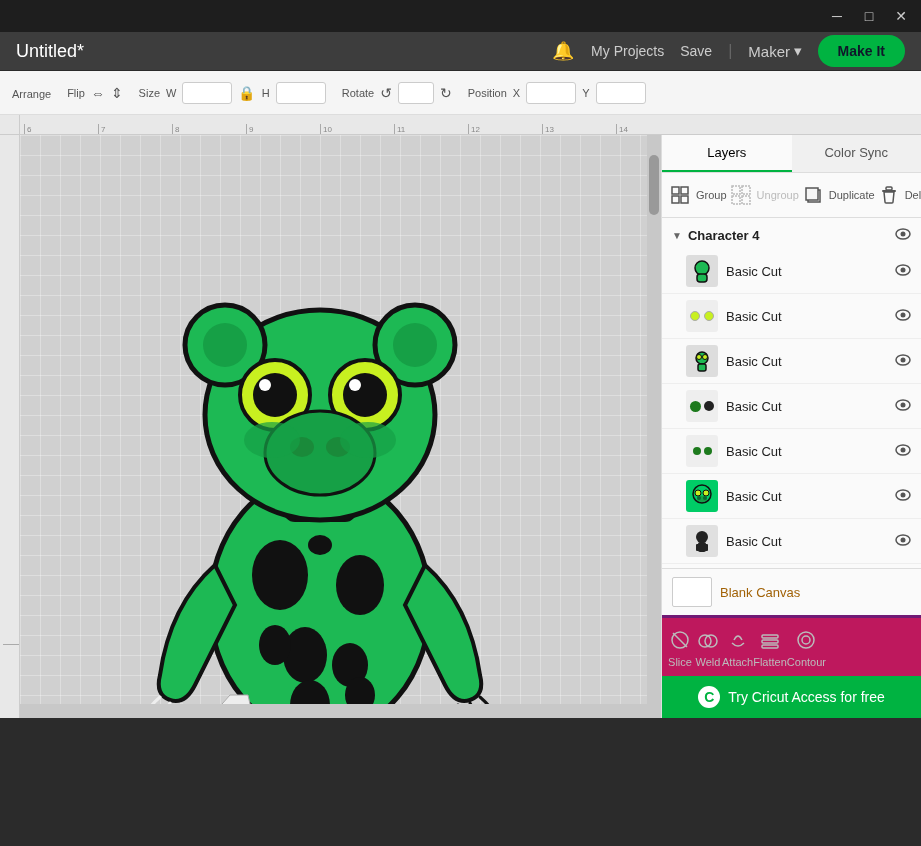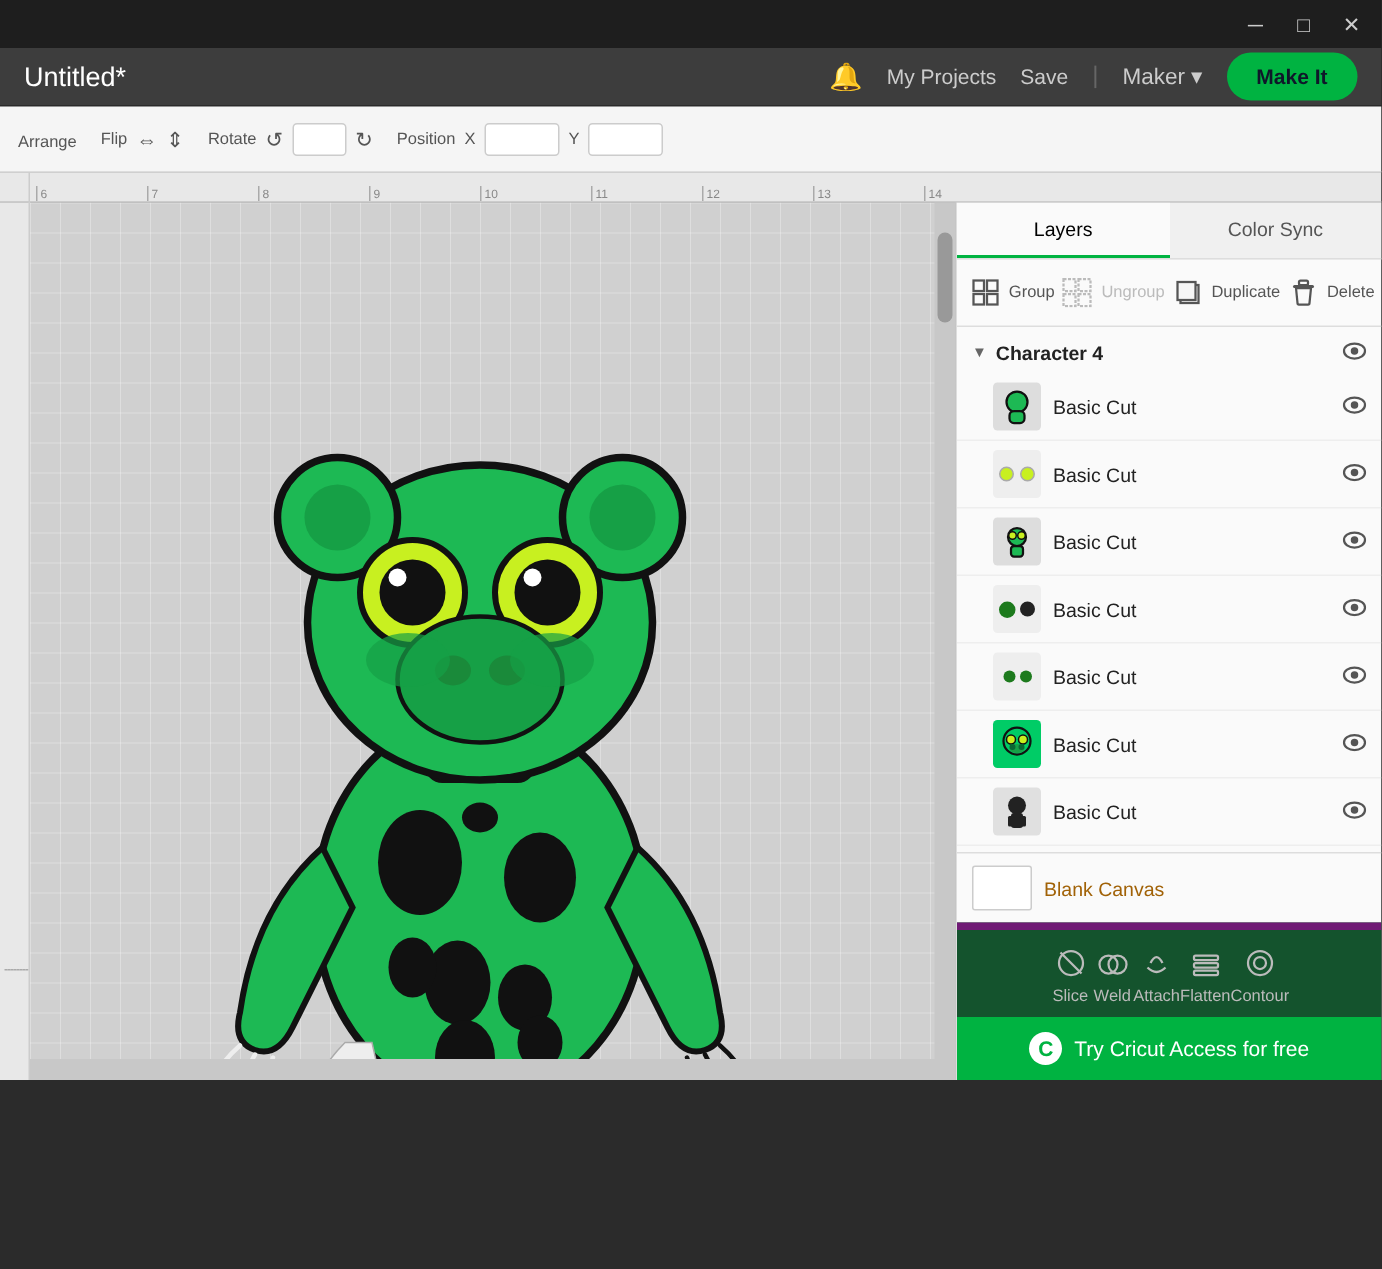--- a/index.html
+++ b/index.html
@@ -137,21 +137,21 @@
 
     
     .character-container {
       position: absolute;
       top: 50px; left: 60px;
       width: 480px; height: 650px;
     }
 
     
     .right-panel {
-      width: 284px;
+      width: 260px;
       background: #fafafa;
       border-left: 1px solid #ddd;
       display: flex;
       flex-direction: column;
     }
 
     
     .panel-tabs {
       display: flex;
       border-bottom: 1px solid #ddd;
@@ -252,24 +252,24 @@
       border-radius: 2px;
     }
     .blank-canvas-label {
       font-size: 13px; color: #a16207;
     }
 
     
     .bottom-toolbar {
       display: flex;
       align-items: center;
-      justify-content: center;
+      justify-content: flex-start;
       padding: 8px 4px;
-      border-top: 5px solid #701a75;
-      background: #14532d;
+      border-top: 3px solid #701a75;
+      background: #be185d;
     }
     .bottom-tool-btn {
       display: flex; flex-direction: column; align-items: center; gap: 2px;
       background: none; border: none; cursor: pointer;
       font-size: 11px; color: #555;
     }
     .bottom-tool-btn .icon-wrap {
       width: 28px; height: 28px;
       display: flex; align-items: center; justify-content: center;
       font-size: 16px;
@@ -393,20 +393,28 @@
 <div class="toolbar">
   <div class="toolbar-group">
     <button class="toolbar-icon-btn">
       <span style="font-size:11px">Arrange</span>
     </button>
   </div>
   <div class="toolbar-group">
     <span class="toolbar-label">Flip</span>
     <button class="toolbar-icon-btn">⇔</button>
     <button class="toolbar-icon-btn">⇕</button>
+  </div>
+  <div class="toolbar-group">
+    <span class="toolbar-label">Size</span>
+    <span class="toolbar-label">W</span>
+    <input class="toolbar-input" type="text" style="">
+    <button class="toolbar-icon-btn">🔒</button>
+    <span class="toolbar-label">H</span>
+    <input class="toolbar-input" type="text" style="">
   </div>
   <div class="toolbar-group">
     <span class="toolbar-label">Rotate</span>
     <button class="toolbar-icon-btn">↺</button>
     <input class="toolbar-input" type="text" style="width: 36px;">
     <button class="toolbar-icon-btn">↻</button>
   </div>
   <div class="toolbar-group">
     <span class="toolbar-label">Position</span>
     <span class="toolbar-label">X</span>

